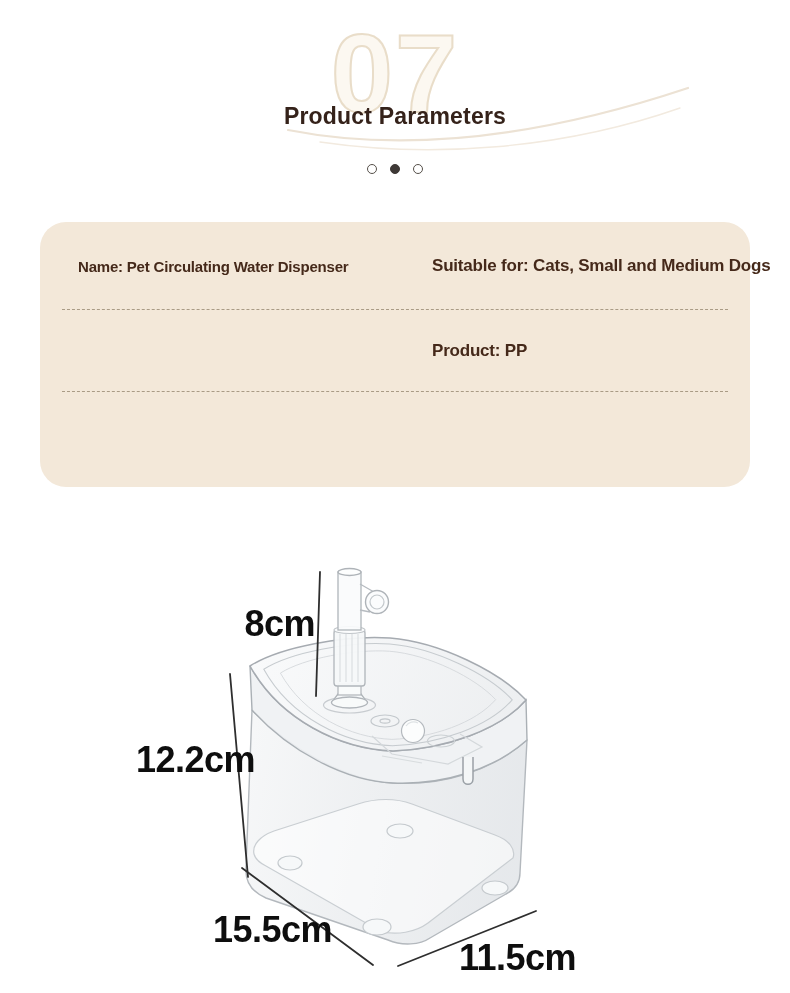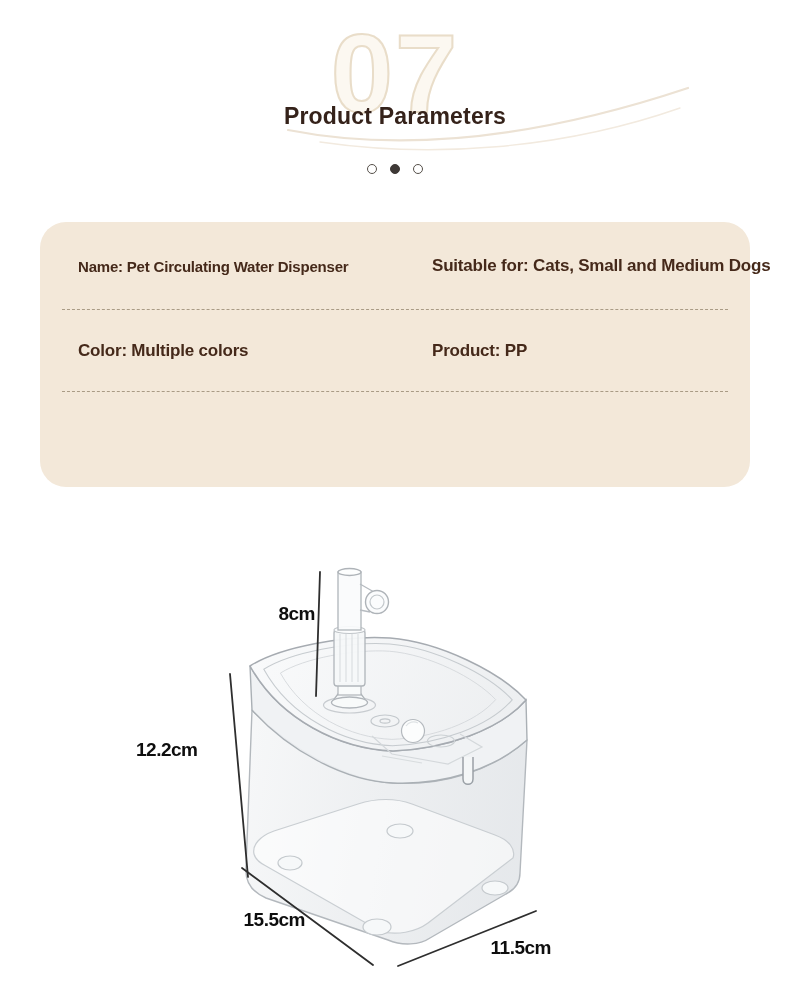--- a/index.html
+++ b/index.html
@@ -39,21 +39,21 @@
   .row3{top:170px;height:95px;}
   .row1 .l{font-size:15px;}
   .row1 .r,.row2 .l,.row2 .r,.row3 .l{font-size:17px;}
   .divider{position:absolute;left:22px;right:22px;height:0;
     border-top:1px dashed var(--divider,#a99b85);}
   .div1{top:87px;} .div2{top:169px;}
   
   .figure-svg{position:absolute;left:130px;top:550px;z-index:1;}
   .dim-label{
     position:absolute;font-weight:700;color:var(--dimension-text,#0e0e0e);
-    font-size:19px;line-height:1.1;letter-spacing:-.5px;z-index:2;
+    font-size:36px;line-height:1.1;letter-spacing:-.5px;z-index:2;
   }
   .dim-8   {left:225px;top:604px;width:90px;text-align:right;}
   .dim-122 {left:136px;top:740px;width:100px;text-align:left;}
   .dim-155 {left:213px;top:910px;width:92px;text-align:right;}
   .dim-115 {left:459px;top:938px;width:92px;text-align:right;}
 </style>
 </head>
 <body>
 
 <div class="page">
@@ -71,21 +71,20 @@
     <div class="dot"></div>
   </div>
 
   <div class="card">
     <div class="prow row1">
       <span class="cell l">Name: Pet Circulating Water Dispenser</span>
       <span class="cell r">Suitable for: Cats, Small and Medium Dogs</span>
     </div>
     <div class="divider div1"></div>
     <div class="prow row2">
-      <span class="cell l">Color: Multiple colors</span>
       <span class="cell r">Product: PP</span>
     </div>
     <div class="divider div2"></div>
   </div>
 
   <svg class="figure-svg" width="540" height="443" viewBox="0 0 540 443">
     <defs>
       <linearGradient id="gBody" x1="0" y1="0" x2="1" y2="0.15">
         <stop offset="0" stop-color="#f6f7f8"></stop>
         <stop offset="0.45" stop-color="#edeff1"></stop>

